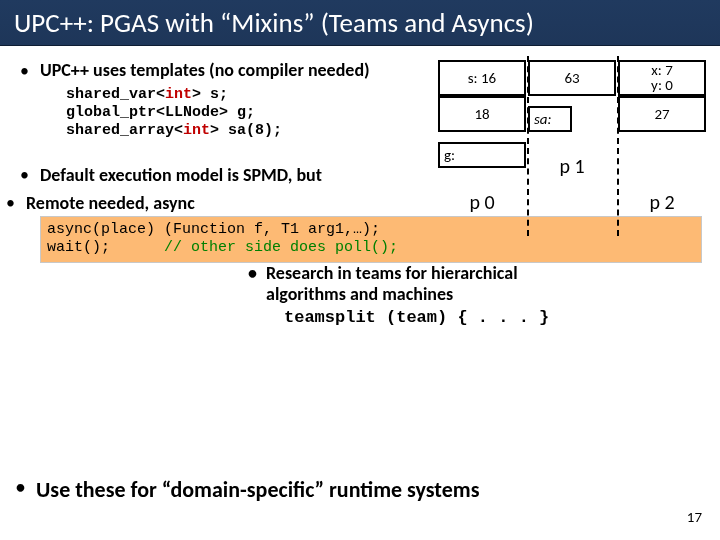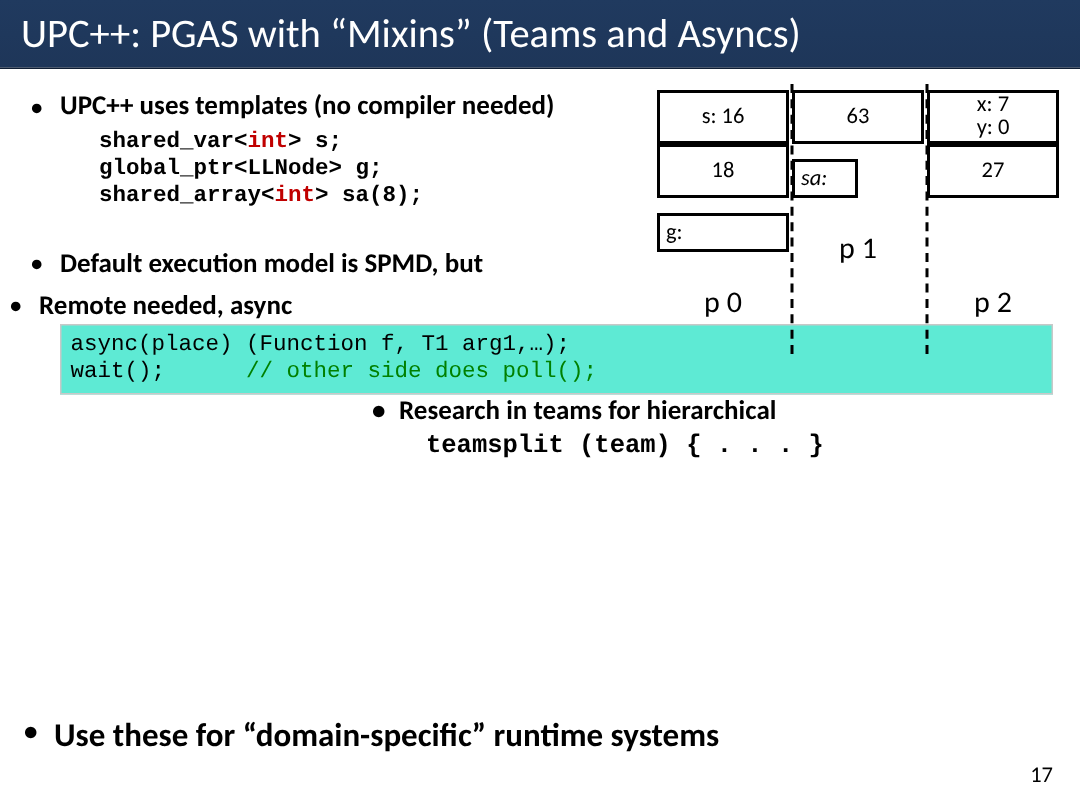--- a/index.html
+++ b/index.html
@@ -10,21 +10,21 @@
   .body { position: relative; padding: 14px 0 0 14px; }
   ul.toplist { list-style: none; }
   ul.toplist > li { position: relative; padding-left: 26px; margin-bottom: 2px; }
   ul.toplist > li::before { content: "•"; position: absolute; left: 6px; top: 0; font-size: 18px; color: #000; }
   .b1 { font-size: 18px; font-weight: 700; line-height: 1.2; max-width: 380px; }
   .code-small { font-family: "Courier New", monospace; font-size: 15px; font-weight: 700; margin-left: 26px; margin-top: 4px; margin-bottom: 24px; line-height: 1.2; }
   .code-small .kw { color: #c00000; }
   .b2 { font-size: 18px; font-weight: 700; margin-top: 6px; }
   .b3wrap { margin-top: 6px; }
   .b3 { font-size: 18px; font-weight: 700; }
-  .code-block { background: #5eead4; border: 1px solid #c8c8c8; font-family: "Courier New", monospace; font-size: 15px; font-weight: 400; padding: 4px 6px; margin: 2px 18px 0 26px; line-height: 1.25; white-space: pre; }
+  .code-block { background: #fdba74; border: 1px solid #c8c8c8; font-family: "Courier New", monospace; font-size: 15px; font-weight: 400; padding: 4px 6px; margin: 2px 18px 0 26px; line-height: 1.25; white-space: pre; }
   .code-block .cm { color: #008000; }
   .b4box { margin: 0 0 0 230px; width: 450px; }
   .b4box ul { list-style: none; }
   .b4box li { position: relative; padding-left: 22px; font-size: 18px; font-weight: 700; line-height: 1.15; }
   .b4box li::before { content: "•"; position: absolute; left: 4px; top: 0; font-size: 18px; }
   .code-inline { font-family: "Courier New", monospace; font-weight: 700; font-size: 17px; margin-left: 40px; margin-top: 4px; }
   .b5 { font-size: 22px; font-weight: 700; position: absolute; left: 10px; top: 430px; padding-left: 26px; }
   .b5::before { content: "•"; position: absolute; left: 6px; top: 0; font-size: 18px; }
   .pagenum { position: absolute; right: 18px; bottom: 14px; font-size: 15px; color: #000; font-family: Calibri, Arial, sans-serif; }
   
@@ -73,20 +73,21 @@
       </li>
     </ul>
     <div class="code-block"><span>async(place) (Function f, T1 arg1,…);</span>
 <span>wait();      </span><span class="cm">// other side does poll();</span></div>
   </div>
 
   <div class="b4box">
     <ul>
       <li>
         <span>Research in teams for hierarchical</span><br>
+        <span>algorithms and machines</span>
       </li>
     </ul>
     <div class="code-inline">teamsplit (team) { . . . }</div>
   </div>
 
   <div class="b5">Use these for “domain-specific” runtime systems</div>
 </div>
 
 <div class="diagram">
   <div class="dsep s1"></div>

